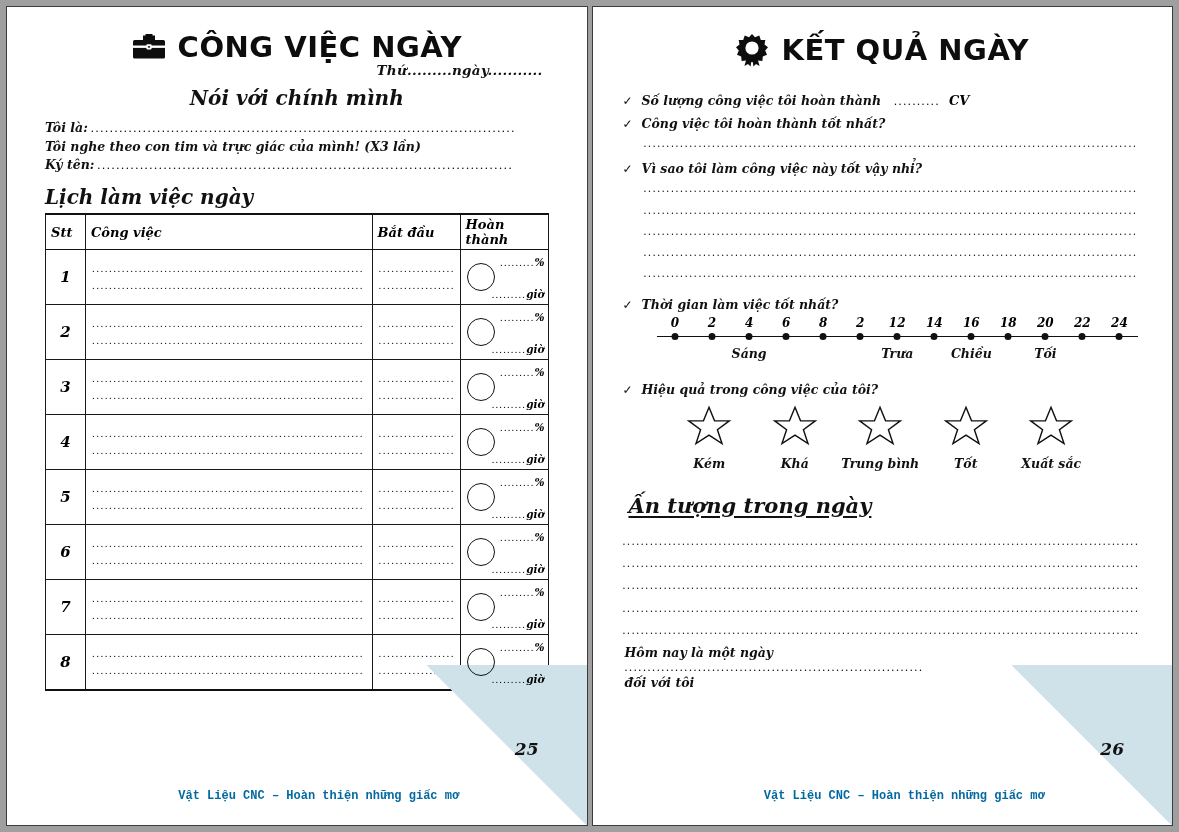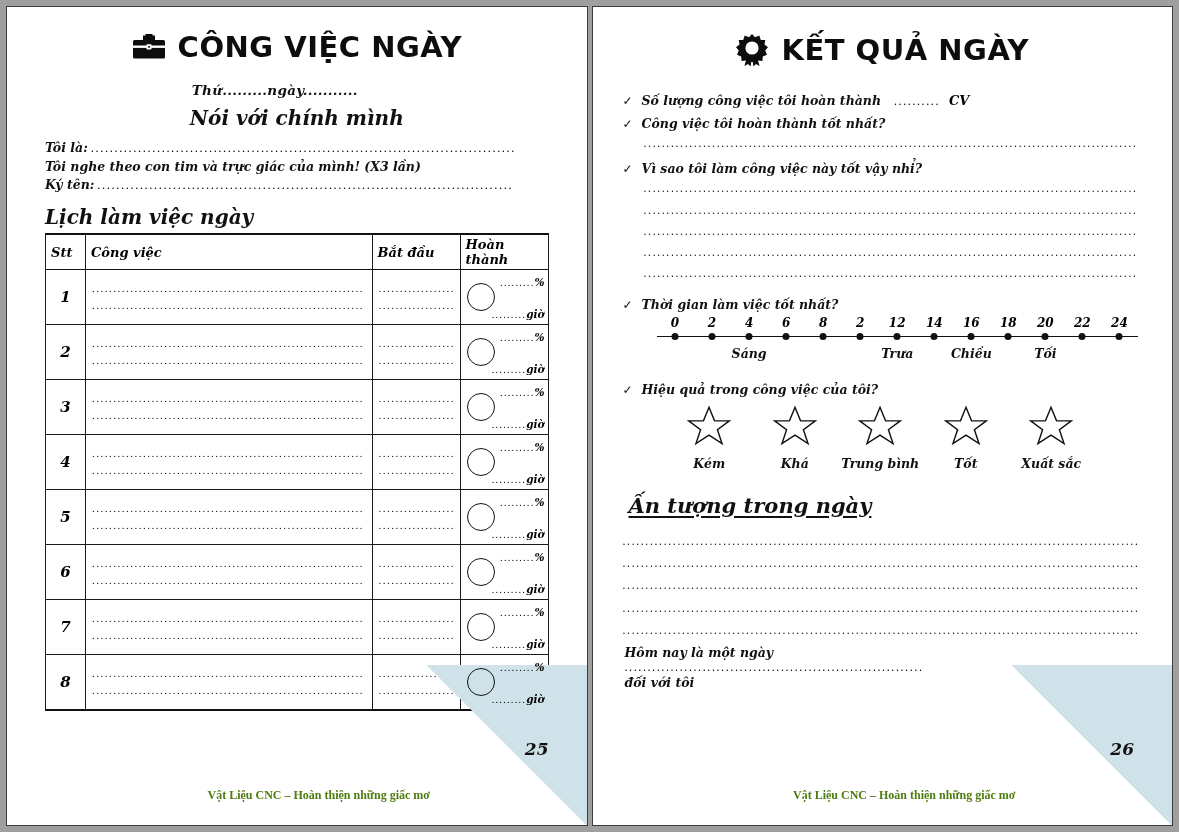--- a/index.html
+++ b/index.html
@@ -60,23 +60,23 @@
     gap: 12px;
     margin-top: 26px;
   }
   .title-text {
     font-size: 29px;
     line-height: 1;
   }
   .hdr-icon { flex: 0 0 auto; display: block; }
 
   .date-line {
-    text-align: center;
+    text-align: right;
     font-size: 13.5px;
-    margin: 20px 44px 0 0;
+    margin: 0 44px 0 0;
     letter-spacing: 0.3px;
   }
 
   
   .l-pad { padding: 0 38px; }
   .sec-title-center {
     text-align: center;
     font-size: 20px;
     margin: 8px 0 10px 0;
   }
@@ -307,29 +307,29 @@
     white-space: nowrap;
     flex-direction: column;
   }
 
   
   .footer {
     position: absolute;
     left: 0; right: 0;
     bottom: 22px;
     text-align: center;
-    font-family: Liberation Serif, serif;
+    font-family: Liberation Mono, monospace;
     font-weight: bold;
     font-size: 12px;
-    color: #4d7c0f;
+    color: #0369a1;
     padding-left: 44px;
   }
   .pagenum {
     position: absolute;
-    right: 38px;
+    right: 48px;
     bottom: 66px;
     font-family: "DejaVu Serif", serif;
     font-style: italic;
     font-weight: bold;
     font-size: 17px;
     color: #111;
   }
 </style>
 </head>
 <body>

